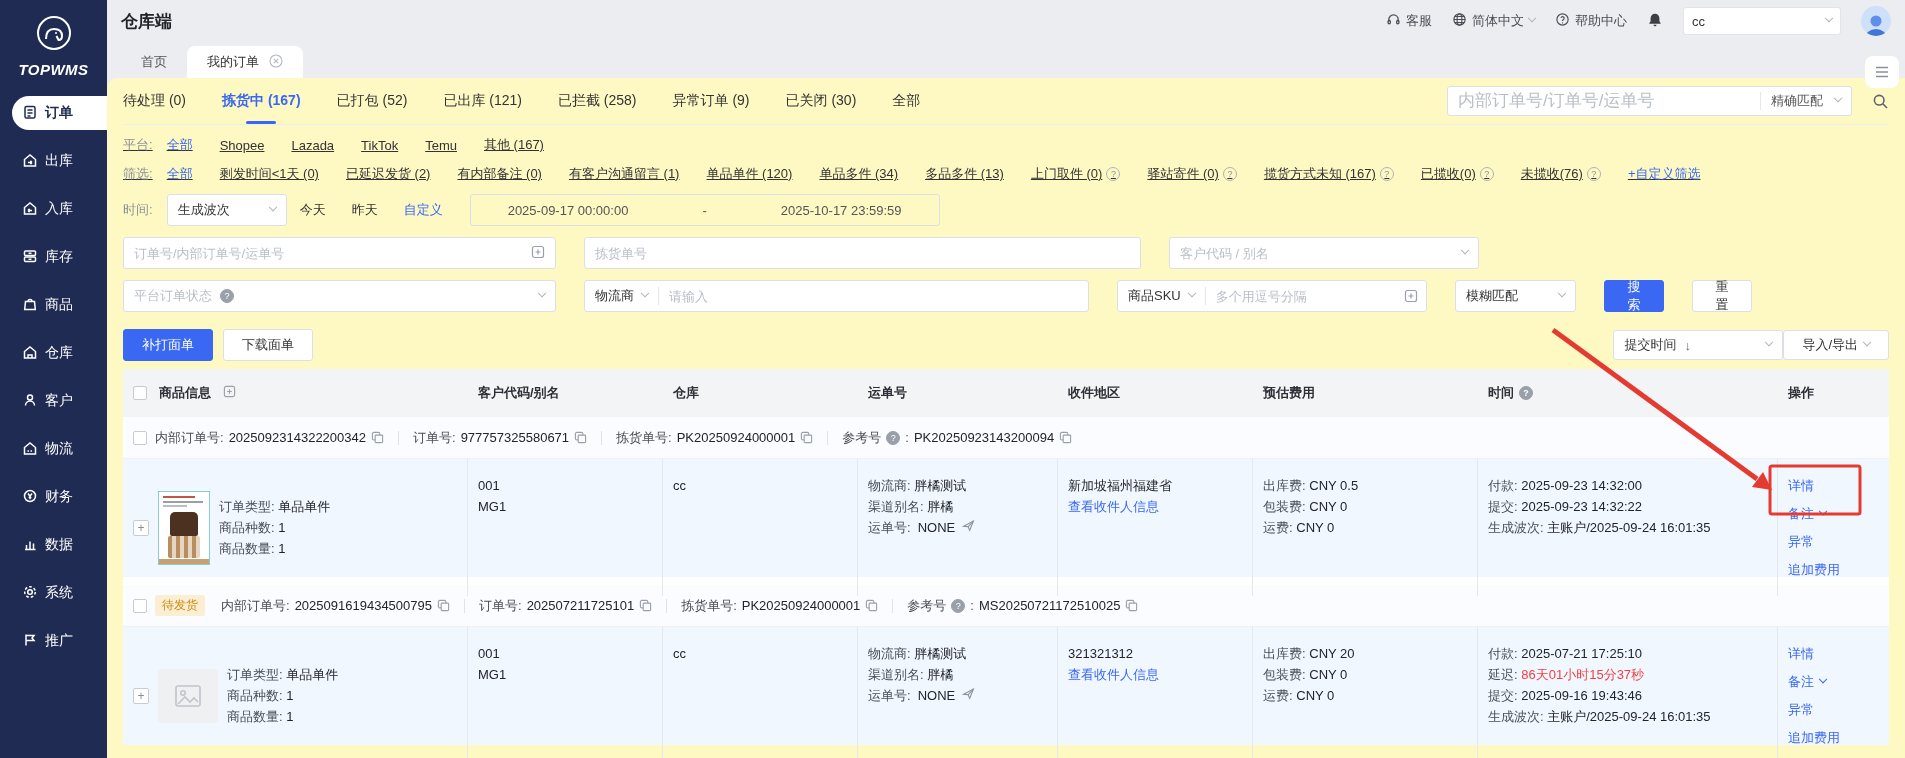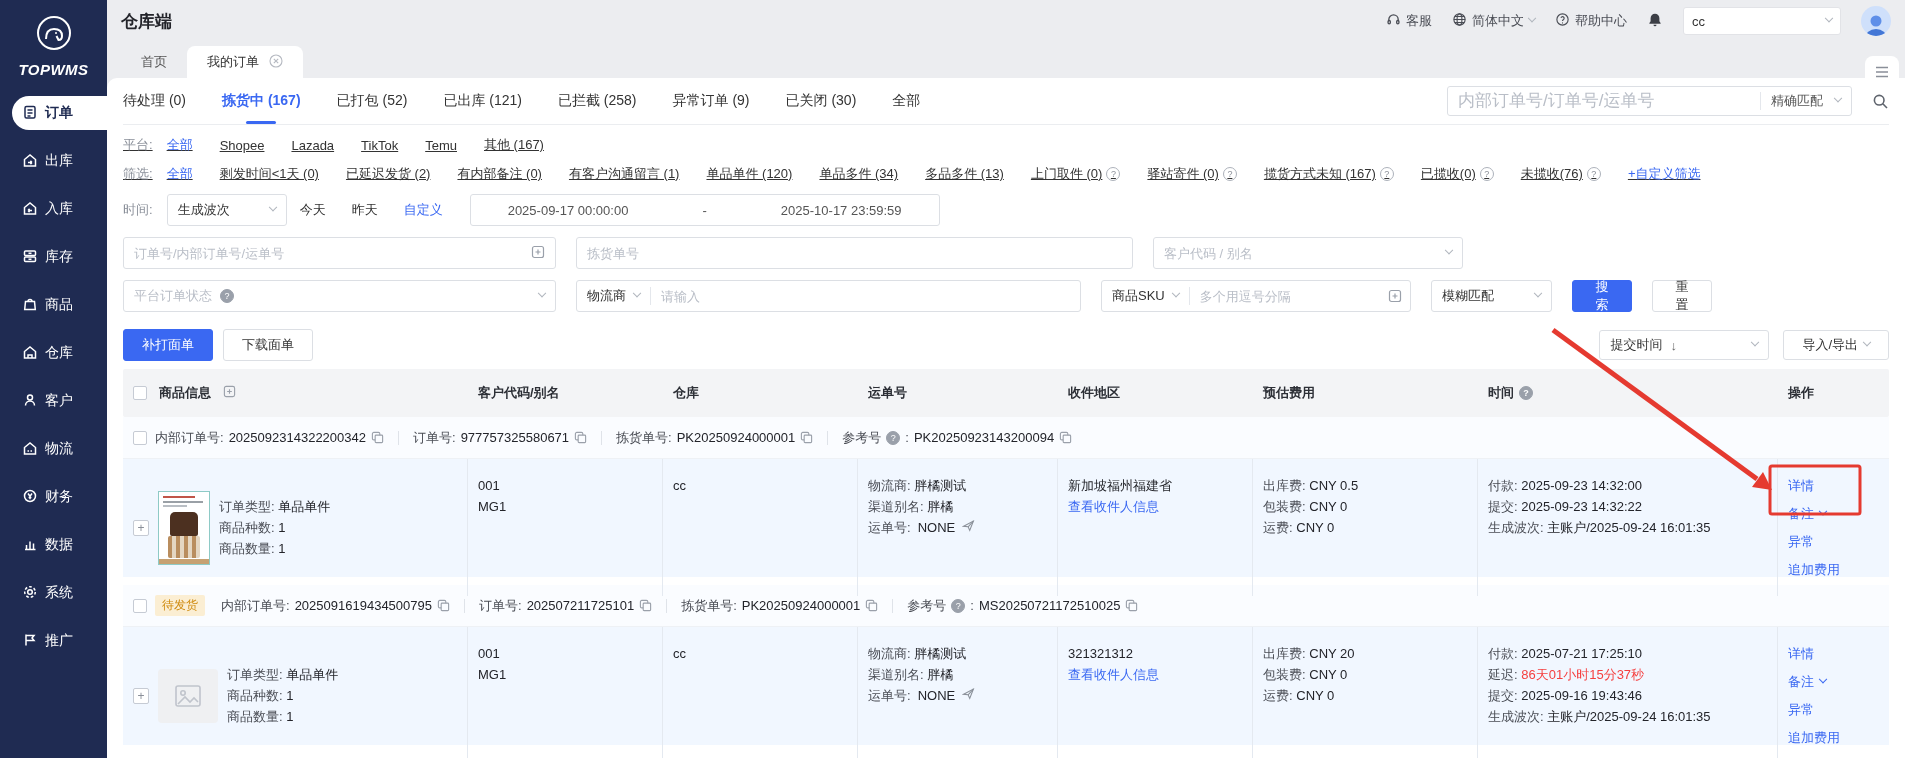--- a/index.html
+++ b/index.html
@@ -24,21 +24,21 @@
   .top-select{width:158px;height:28px;background:#fff;border:1px solid #e2e3e7;border-radius:3px;display:flex;align-items:center;padding:0 8px;color:#333;}
   .avatar{width:30px;height:30px;border-radius:50%;background:#cfe0fb;display:flex;align-items:flex-end;justify-content:center;overflow:hidden;}
 
   
   .tabstrip{position:absolute;left:107px;top:42px;right:0;height:36px;background:#ecedf0;display:flex;align-items:flex-end;padding-left:14px;}
   .tab{height:32px;display:flex;align-items:center;gap:10px;padding:0 20px;color:#555;cursor:pointer;}
   .tab.active{background:#fff;border-radius:8px 8px 0 0;color:#333;}
   .collapse-box{position:absolute;top:56px;right:6px;width:34px;height:32px;background:#fff;border-radius:8px;display:flex;align-items:center;justify-content:center;z-index:6;cursor:pointer;}
 
   
-  .content{position:absolute;left:107px;top:78px;right:0;bottom:0;background:#ffffff;border-top-left-radius:10px;padding:0 16px;overflow:hidden;}
+  .content{position:absolute;left:107px;top:78px;right:0;bottom:0;background:#fef9c3;border-top-left-radius:10px;padding:0 16px;overflow:hidden;}
 
   .status-row{display:flex;align-items:center;height:47px;border-bottom:1px solid #ebedf0;}
   .stab{margin-right:36px;font-size:14px;color:#333;cursor:pointer;position:relative;height:100%;display:flex;align-items:center;}
   .stab.active{color:#3a68f2;font-weight:bold;}
   .stab.active::after{content:"";position:absolute;left:50%;transform:translateX(-50%);bottom:0;width:30px;height:3px;border-radius:2px;background:#3a68f2;}
   .order-search{margin-left:auto;display:flex;align-items:center;}
   .os-box{display:flex;align-items:center;width:405px;height:30px;border:1px solid #dcdfe4;border-radius:3px;background:#fff;}
   .os-box input{flex:1;border:none;outline:none;padding:0 10px;font-size:17px;color:#333;background:transparent;}
   .os-box input::placeholder{color:#b9bec7;}
   .os-div{width:1px;height:18px;background:#e4e7ec;}
@@ -52,34 +52,34 @@
   .f-link{color:#3a68f2;cursor:pointer;}
   .qmark{width:14px;height:14px;border:1px solid #adb2bb;border-radius:50%;color:#8a8f99;font-size:9px;display:inline-flex;align-items:center;justify-content:center;}
   .qmark.dark{background:#9aa0aa;border-color:#9aa0aa;color:#fff;}
 
   .time-row{display:flex;align-items:center;margin-top:11px;}
   .sel{height:32px;border:1px solid #dcdfe4;border-radius:3px;background:#fff;display:flex;align-items:center;padding:0 10px;gap:8px;cursor:pointer;color:#333;}
   .time-opt{margin:0 13px;cursor:pointer;}
   .time-opt.active{color:#3a68f2;}
   .date-range{width:470px;height:32px;border:1px solid #dcdfe4;border-radius:3px;display:flex;align-items:center;justify-content:space-around;color:#555;margin-left:14px;}
 
-  .form-row{display:flex;margin-top:11px;gap:20px;}
+  .form-row{display:flex;margin-top:11px;gap:28px;}
   .inp{height:32px;border:1px solid #dcdfe4;border-radius:3px;background:#fff;display:flex;align-items:center;padding:0 10px;gap:8px;}
   .inp input{flex:1;border:none;outline:none;font-size:13px;background:transparent;color:#333;min-width:0;}
   .inp input::placeholder{color:#b9bec7;}
   .combo{height:32px;border:1px solid #dcdfe4;border-radius:3px;background:#fff;display:flex;align-items:center;}
   .combo .c-sel{display:flex;align-items:center;gap:8px;padding:0 10px;cursor:pointer;white-space:nowrap;}
   .combo .c-div{width:1px;height:18px;background:#e4e7ec;}
   .combo input{flex:1;border:none;outline:none;padding:0 10px;font-size:13px;background:transparent;min-width:0;}
   .combo input::placeholder{color:#b9bec7;}
   .btn{height:32px;padding:0 18px;border-radius:3px;border:1px solid #dcdfe4;background:#fff;display:inline-flex;align-items:center;justify-content:center;cursor:pointer;font-size:13px;color:#333;gap:6px;}
   .btn.primary{background:#3a68f2;border-color:#3a68f2;color:#fff;}
 
   .toolbar-row{display:flex;align-items:center;margin-top:17px;gap:10px;}
-  .toolbar-right{margin-left:auto;display:flex;gap:14px;align-items:center;}
+  .toolbar-right{margin-left:auto;display:flex;align-items:center;}
 
   
   .tgrid{display:grid;grid-template-columns:345px 195px 195px 200px 195px 225px 300px minmax(0,1fr);}
   .thead{margin-top:8px;background:#f3f4f6;height:48px;align-items:center;border-radius:2px;}
   .th{padding:0 10px;color:#2c2f36;font-weight:bold;display:flex;align-items:center;gap:5px;}
   .cb{width:14px;height:14px;border:1px solid #c6cbd4;border-radius:2px;background:#fff;flex:0 0 auto;cursor:pointer;}
   .th-first{display:flex;align-items:center;gap:12px;padding-left:10px;}
 
   .order-card{margin-top:0;}
   .ohead{display:flex;align-items:center;height:42px;background:#fafcff;border-bottom:1px solid #eef1f5;padding:0 10px;gap:8px;white-space:nowrap;}

